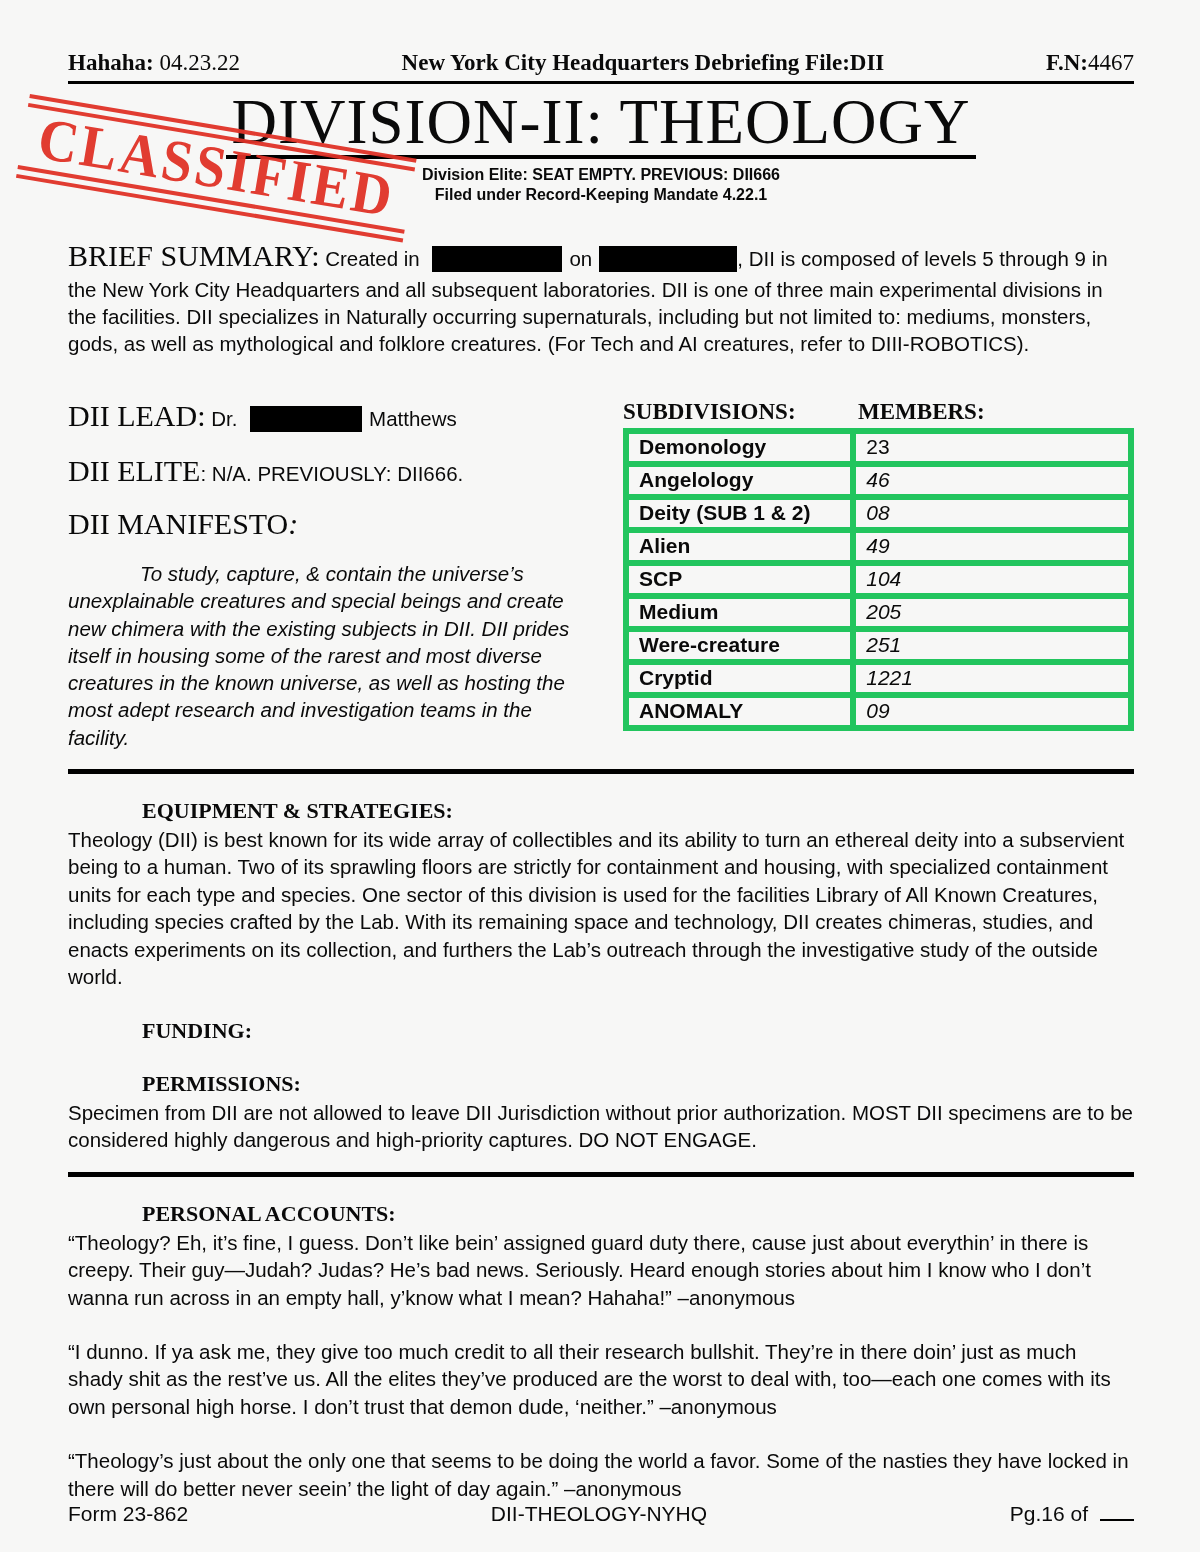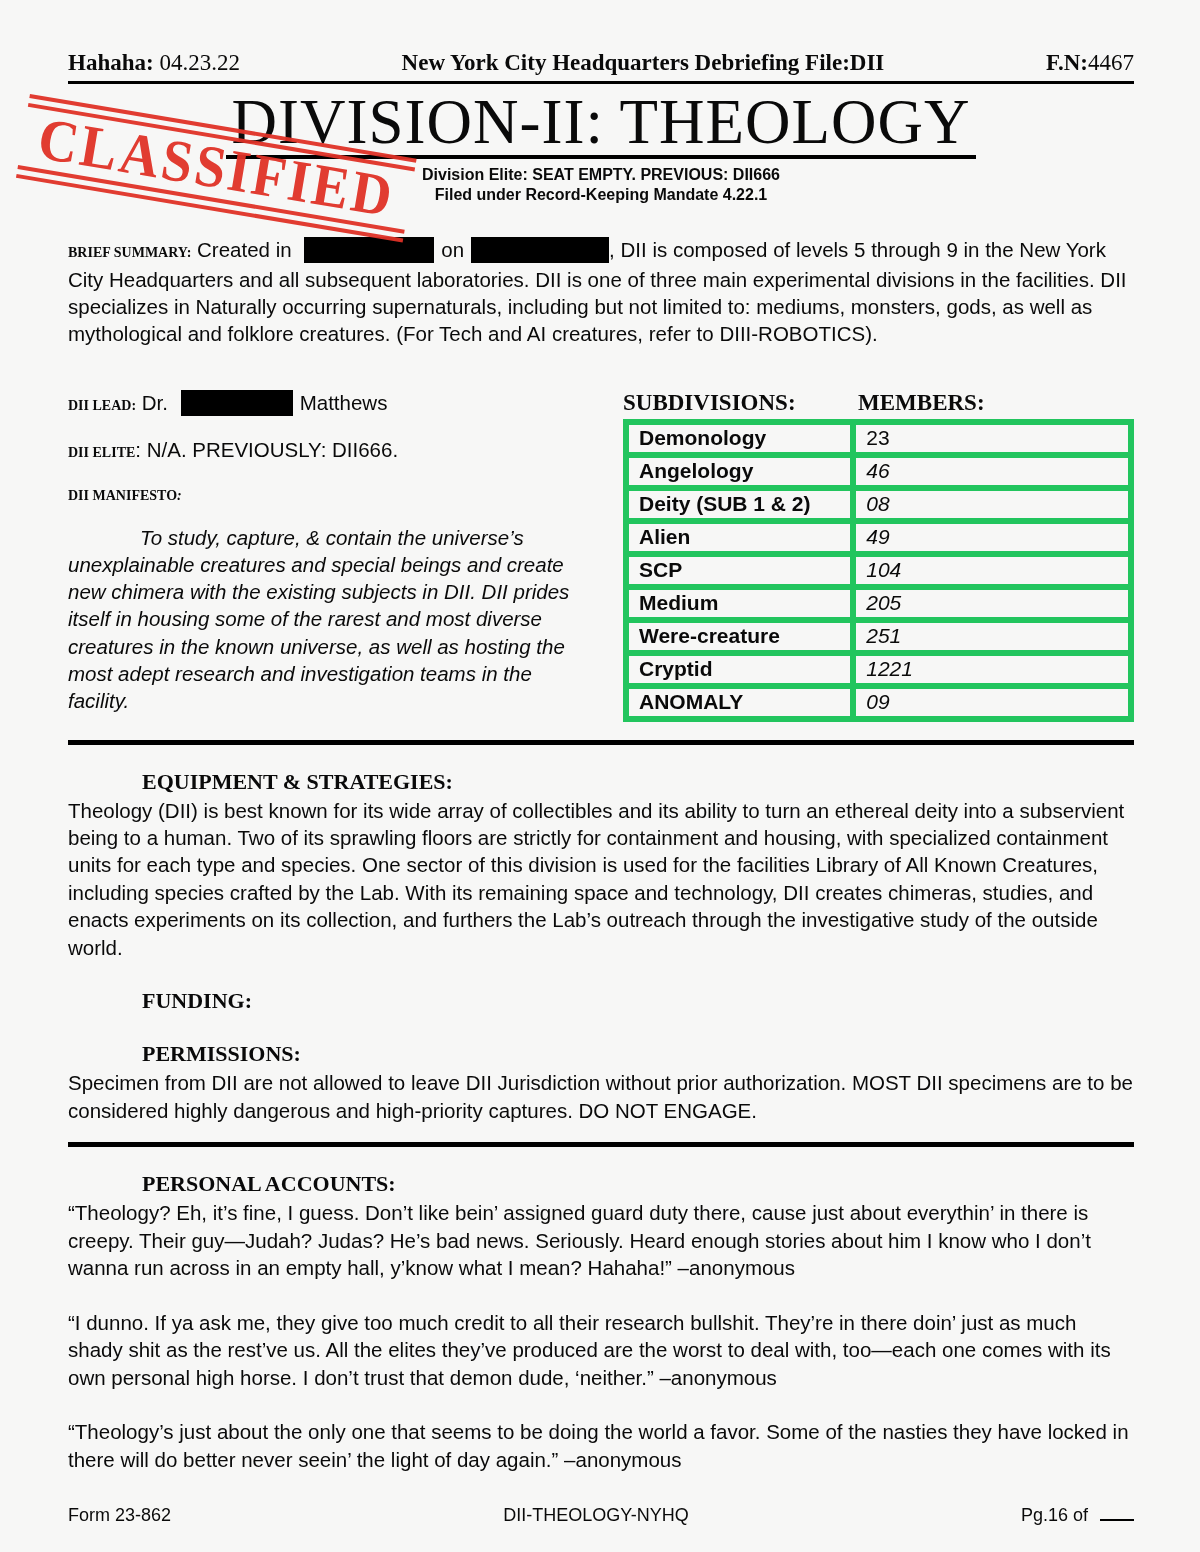--- a/index.html
+++ b/index.html
@@ -65,21 +65,21 @@
     letter-spacing: 3px;
     color: #e03227;
     transform: scaleY(1.08);
     line-height: 1.0;
   }
 
   
   .body-p { font-size: 20.5px; line-height: 1.32; }
   .label-serif {
     font-family: "Liberation Serif", serif;
-    font-weight: bold; font-size: 14px;
+    font-weight: normal; font-size: 30px;
   }
   .summary { margin-top: 32px; }
   .redacted {
     display: inline-block;
     height: 26px;
     background: #000;
     vertical-align: middle;
     margin: 0 7px 3px 7px;
   }
   .w130 { width: 130px; }
@@ -131,21 +131,21 @@
   .sec-heading.tight { margin-top: 27px; }
   .sec-p { font-size: 20.5px; line-height: 1.34; }
   .quote { font-size: 20.5px; line-height: 1.34; margin-bottom: 27px; }
   .quote:last-child { margin-bottom: 0; }
 
   
   .doc-footer {
     position: absolute;
     left: 68px; right: 66px; bottom: 26px;
     display: flex; justify-content: space-between; align-items: flex-end;
-    font-size: 18px;
+    font-size: 21px;
   }
   .blank-line {
     display: inline-block;
     width: 34px;
     border-bottom: 2.5px solid #000;
     height: 14px;
     margin-left: 12px;
   }
 </style>
 </head>

